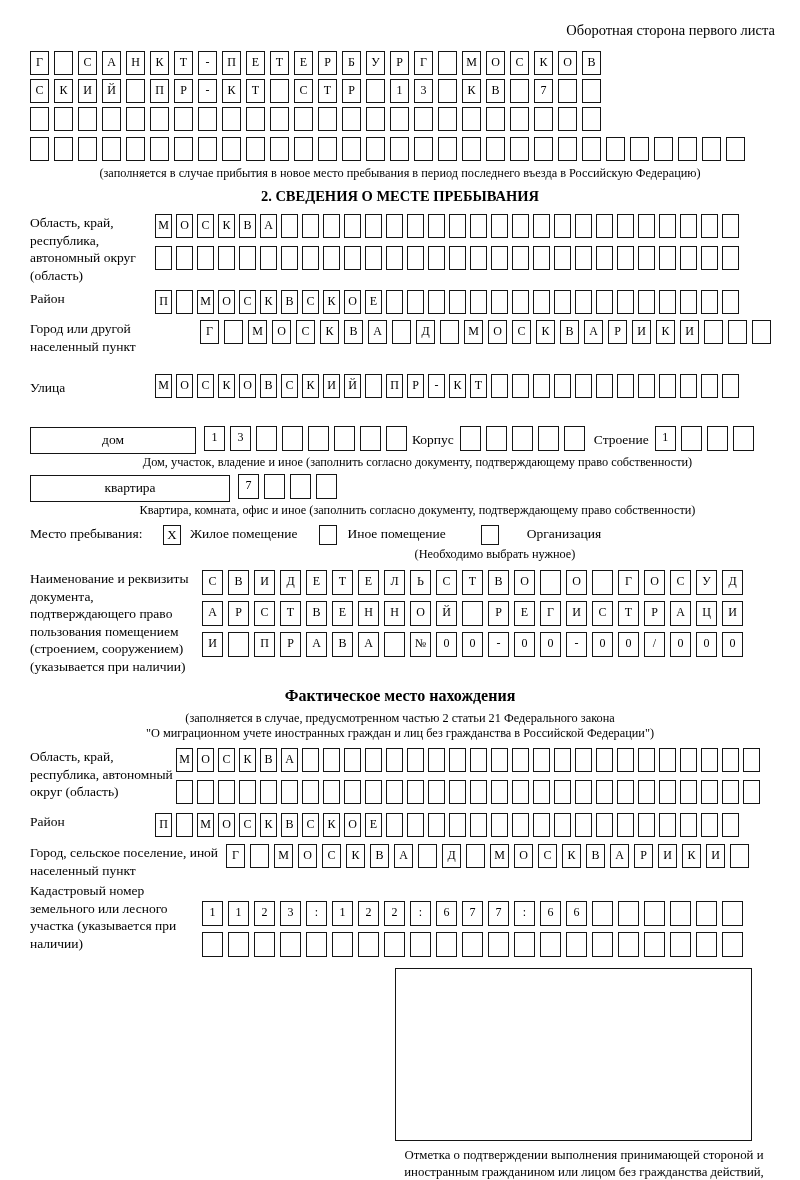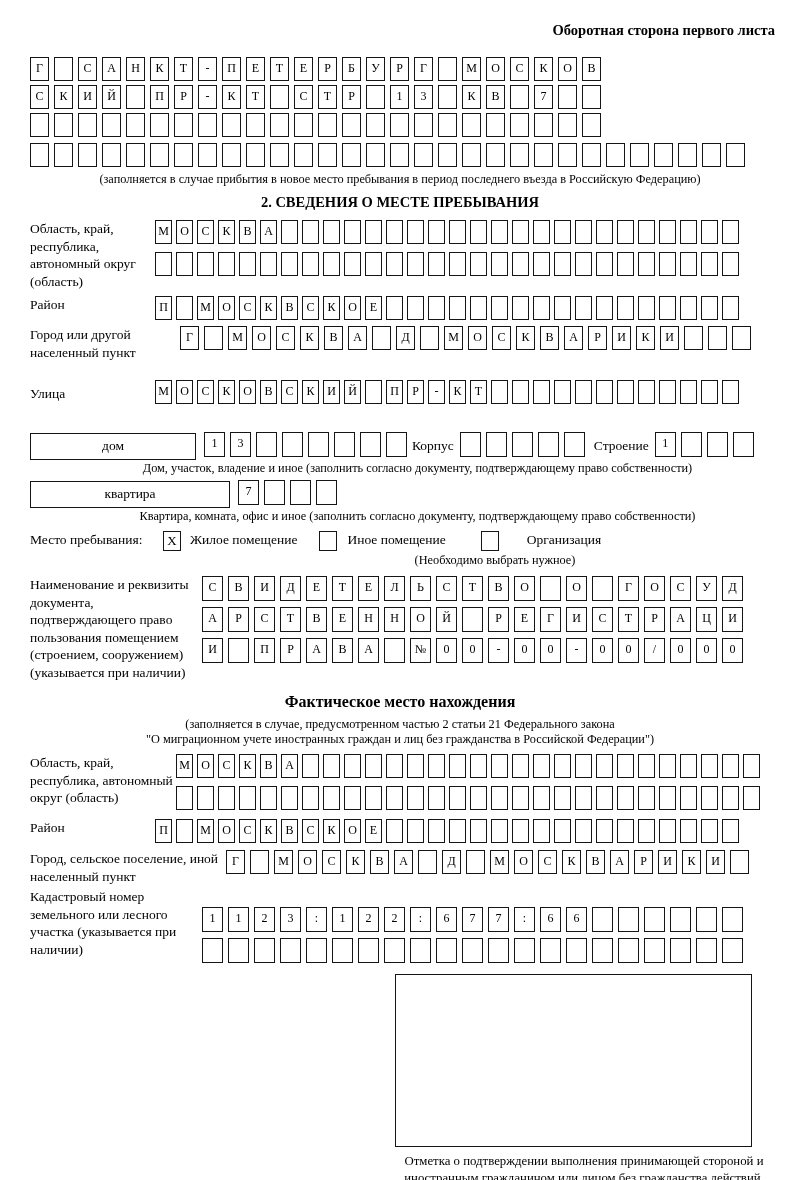--- a/index.html
+++ b/index.html
@@ -1,18 +1,18 @@
 <!DOCTYPE html>
 <html><head>
 <meta charset="utf-8">
 <style>
   html,body{margin:0;padding:0;background:#fff;}
   body{width:800px;height:1180px;font-family:"Liberation Serif",serif;color:#000;overflow:hidden;}
   .page{position:relative;width:800px;height:1180px;box-sizing:border-box;padding:22px 0 0 30px;}
-  .hdr{width:745px;text-align:right;font-size:14.5px;margin-bottom:18px;font-weight:bold;}
+  .hdr{width:745px;text-align:right;font-size:14.5px;margin-bottom:12px;}
 
   .frow{display:flex;align-items:flex-start;}
   .lbl{font-size:13.5px;line-height:17.5px;}
   .cells{white-space:nowrap;height:28px;}
   .cell{display:inline-block;box-sizing:border-box;border:1.5px solid #151515;background:#fff;
         width:17px;height:24px;margin-right:4px;text-align:center;font-size:12px;line-height:21px;
         vertical-align:top;}
   .row24 .cell{width:19px;height:24px;margin-right:5px;}
   .row21 .cell{width:21px;height:25px;margin-right:5px;}
   .row28 .cell{width:17px;height:24px;margin-right:4px;}
@@ -54,21 +54,21 @@
       <div class="cells row28"><span class="cell">М</span><span class="cell">О</span><span class="cell">С</span><span class="cell">К</span><span class="cell">В</span><span class="cell">А</span><span class="cell"></span><span class="cell"></span><span class="cell"></span><span class="cell"></span><span class="cell"></span><span class="cell"></span><span class="cell"></span><span class="cell"></span><span class="cell"></span><span class="cell"></span><span class="cell"></span><span class="cell"></span><span class="cell"></span><span class="cell"></span><span class="cell"></span><span class="cell"></span><span class="cell"></span><span class="cell"></span><span class="cell"></span><span class="cell"></span><span class="cell"></span><span class="cell"></span></div>
       <div class="cells row28" style="margin-top:4px;"><span class="cell"></span><span class="cell"></span><span class="cell"></span><span class="cell"></span><span class="cell"></span><span class="cell"></span><span class="cell"></span><span class="cell"></span><span class="cell"></span><span class="cell"></span><span class="cell"></span><span class="cell"></span><span class="cell"></span><span class="cell"></span><span class="cell"></span><span class="cell"></span><span class="cell"></span><span class="cell"></span><span class="cell"></span><span class="cell"></span><span class="cell"></span><span class="cell"></span><span class="cell"></span><span class="cell"></span><span class="cell"></span><span class="cell"></span><span class="cell"></span><span class="cell"></span></div>
     </div>
   </div>
 
   <div class="frow" style="margin-top:6px;">
     <div class="lbl" style="width:125px;">Район</div>
     <div class="cells row28"><span class="cell">П</span><span class="cell"></span><span class="cell">М</span><span class="cell">О</span><span class="cell">С</span><span class="cell">К</span><span class="cell">В</span><span class="cell">С</span><span class="cell">К</span><span class="cell">О</span><span class="cell">Е</span><span class="cell"></span><span class="cell"></span><span class="cell"></span><span class="cell"></span><span class="cell"></span><span class="cell"></span><span class="cell"></span><span class="cell"></span><span class="cell"></span><span class="cell"></span><span class="cell"></span><span class="cell"></span><span class="cell"></span><span class="cell"></span><span class="cell"></span><span class="cell"></span><span class="cell"></span></div>
   </div>
 
-  <div class="frow" style="margin-top:2px;">
+  <div class="frow" style="margin-top:2px;gap:20px;">
     <div class="lbl" style="width:150px;">Город или другой населенный пункт</div>
     <div class="cells row24"><span class="cell">Г</span><span class="cell"></span><span class="cell">М</span><span class="cell">О</span><span class="cell">С</span><span class="cell">К</span><span class="cell">В</span><span class="cell">А</span><span class="cell"></span><span class="cell">Д</span><span class="cell"></span><span class="cell">М</span><span class="cell">О</span><span class="cell">С</span><span class="cell">К</span><span class="cell">В</span><span class="cell">А</span><span class="cell">Р</span><span class="cell">И</span><span class="cell">К</span><span class="cell">И</span><span class="cell"></span><span class="cell"></span><span class="cell"></span></div>
   </div>
 
   <div class="frow" style="margin-top:19px;align-items:center;">
     <div class="lbl" style="width:125px;">Улица</div>
     <div class="cells row28"><span class="cell">М</span><span class="cell">О</span><span class="cell">С</span><span class="cell">К</span><span class="cell">О</span><span class="cell">В</span><span class="cell">С</span><span class="cell">К</span><span class="cell">И</span><span class="cell">Й</span><span class="cell"></span><span class="cell">П</span><span class="cell">Р</span><span class="cell">-</span><span class="cell">К</span><span class="cell">Т</span><span class="cell"></span><span class="cell"></span><span class="cell"></span><span class="cell"></span><span class="cell"></span><span class="cell"></span><span class="cell"></span><span class="cell"></span><span class="cell"></span><span class="cell"></span><span class="cell"></span><span class="cell"></span></div>
   </div>
 
   <div class="frow" style="margin-top:24px;align-items:center;">

